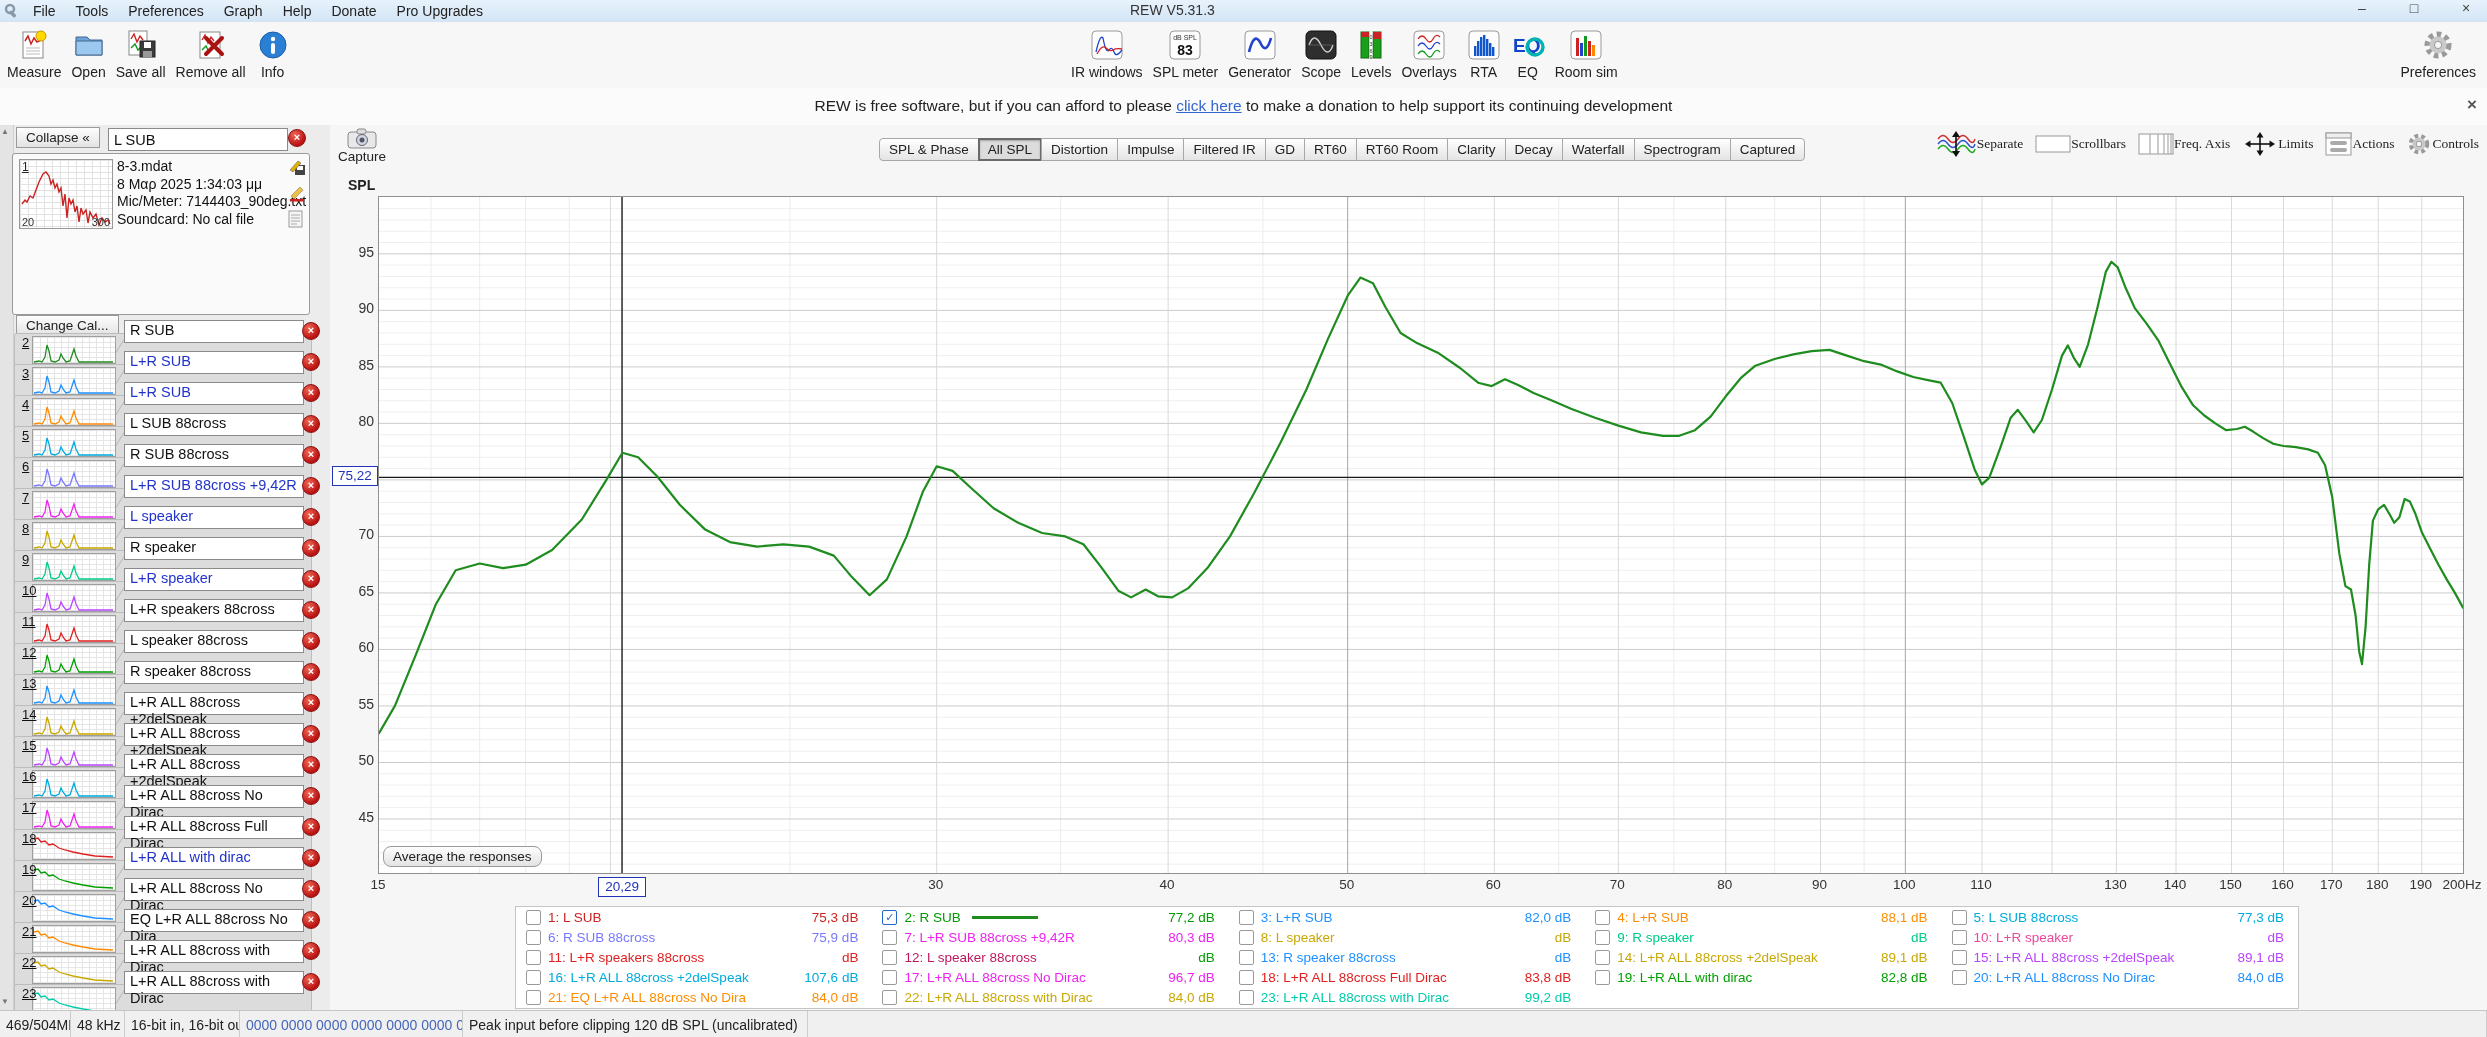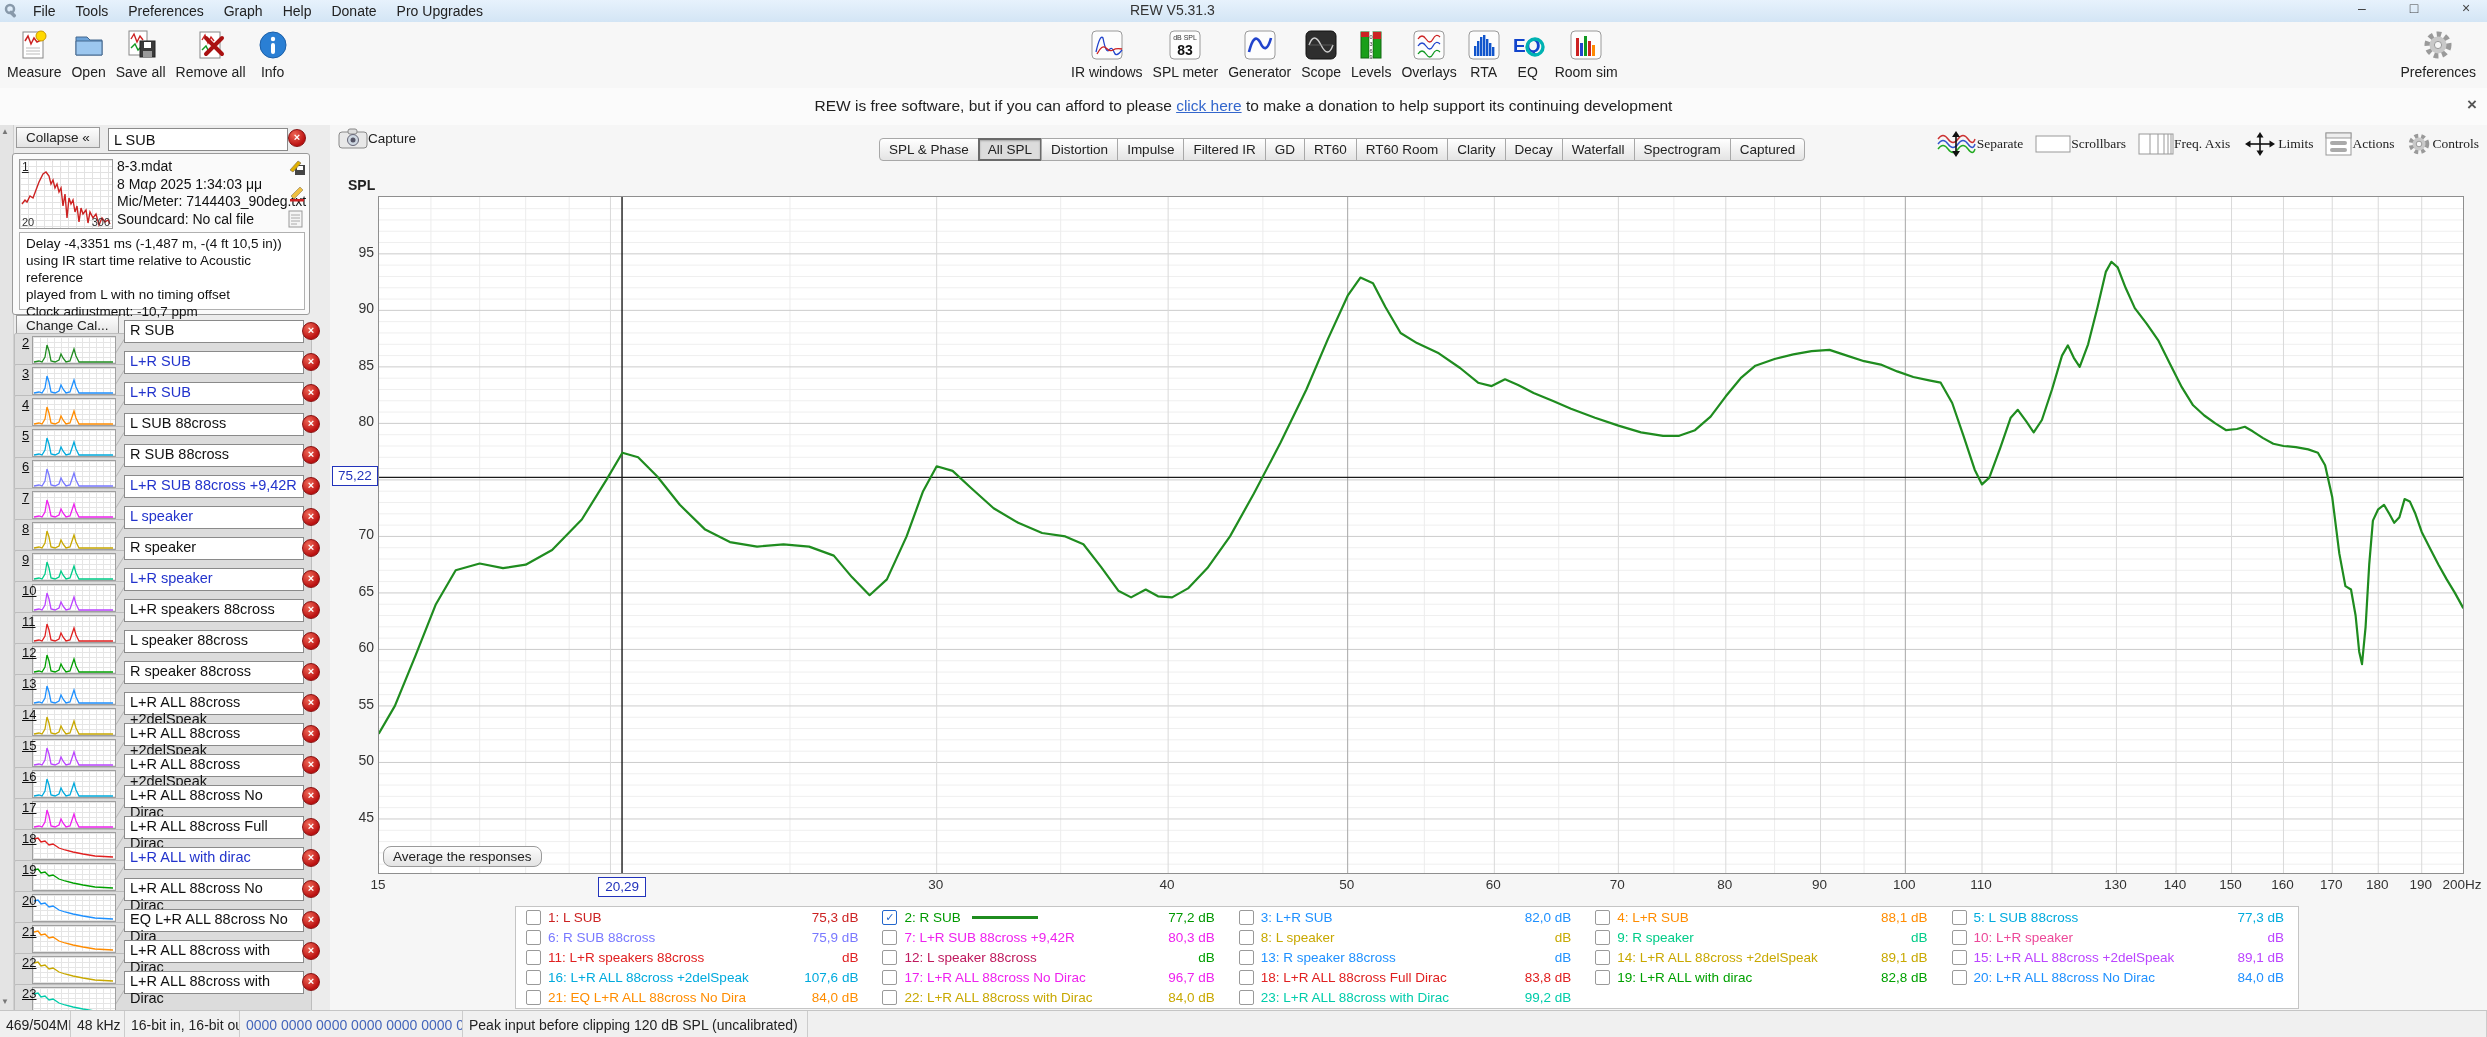--- a/index.html
+++ b/index.html
@@ -59,21 +59,21 @@
      border-radius:2px;}
   .diag{position:absolute;left:104px;top:13px;width:18px;height:31px;border-left:1px solid #b5b5b5;transform:skewX(-32deg);}
   .mnum{position:absolute;left:8px;top:15px;font-size:13px;text-decoration:underline;color:#111;z-index:2;}
   .mthumb{position:absolute;left:18px;top:16px;width:82px;height:26px;background:#fff;border:1px solid #9f9f9f;
      background-image:repeating-linear-gradient(to right,#e5e5e5 0 1px,transparent 1px 7px),
                       repeating-linear-gradient(to bottom,#e5e5e5 0 1px,transparent 1px 5px);}
   .mname{position:absolute;left:110px;top:0;width:168px;height:19px;z-index:3;}
   .mx{position:absolute;left:288px;top:2px;z-index:3;}
   
   .graphpanel{position:absolute;left:330px;top:125px;width:2157px;height:885px;background:#f6f6f6;}
-  .capture{position:absolute;left:8px;top:2px;display:flex;flex-direction:row;align-items:center;font-size:13.5px;}
+  .capture{position:absolute;left:8px;top:2px;display:flex;flex-direction:column;align-items:center;font-size:13.5px;}
   .spl-title{position:absolute;left:18px;top:52px;font-size:14px;font-weight:bold;color:#222;}
   .tabs{position:absolute;left:550px;top:13px;display:flex;}
   .tab{border:1px solid #a8a8a8;margin-left:-1px;padding:3px 9px;font-size:13.5px;
      background:linear-gradient(#ffffff,#e4e4e4);color:#222;white-space:nowrap;}
   .tab:first-child{border-radius:4px 0 0 4px;}
   .tab:last-child{border-radius:0 4px 4px 0;}
   .tab.active{background:#dcdcdc;border:2px solid #6a6a6a;padding:2px 8px;box-shadow:inset 0 1px 2px rgba(0,0,0,.25);}
   .gbtns{position:absolute;right:8px;top:4px;display:flex;align-items:flex-end;gap:12px;}
   .gbtn{display:flex;flex-direction:row;align-items:center;font-size:13.5px;color:#222;font-family:Liberation Serif, serif;}
   .gbtn .ic{height:30px;display:flex;align-items:center;}
@@ -359,26 +359,20 @@
         <span>
             <svg width="16" height="18">
               <rect x="1" y="1" width="13" height="16" fill="#f5f5f5" stroke="#999"></rect>
               <line x1="3" y1="5" x2="12" y2="5" stroke="#aaa"></line>
               <line x1="3" y1="8" x2="12" y2="8" stroke="#aaa"></line>
               <line x1="3" y1="11" x2="12" y2="11" stroke="#aaa"></line>
               <line x1="3" y1="14" x2="9" y2="14" stroke="#aaa"></line>
             </svg>
           </span>
       </div>
-      <div class="delaybox" id="delaybox">
-          <div>Delay -4,3351 ms (-1,487 m, -(4 ft 10,5 in))</div>
-          <div>using IR start time relative to Acoustic reference</div>
-          <div>played from  L with no timing offset</div>
-          <div>Clock adjustment: -10,7 ppm</div>
-        </div>
     </div>
     <span class="btnish changecal">Change Cal...</span>
     <div id="rows">
         <div class="mrow" style="top: 195px;">
           <div class="mcard"></div>
           <div class="diag"></div>
           <span class="mnum">2</span>
           <div class="mthumb">
             <svg width="82" height="26">
               <path d="M1,25 L6,24 L9,25 L12,20 L14,8 L16,14 L18,24 L22,25 L26,23 L28,17 L30,21 L33,25 L37,24 L39,18 L41,12 L43,19 L46,25 L53,25 L62,25 L72,25 L80,25" fill="none" stroke="#1f8c1f" stroke-width="1.3"></path>

